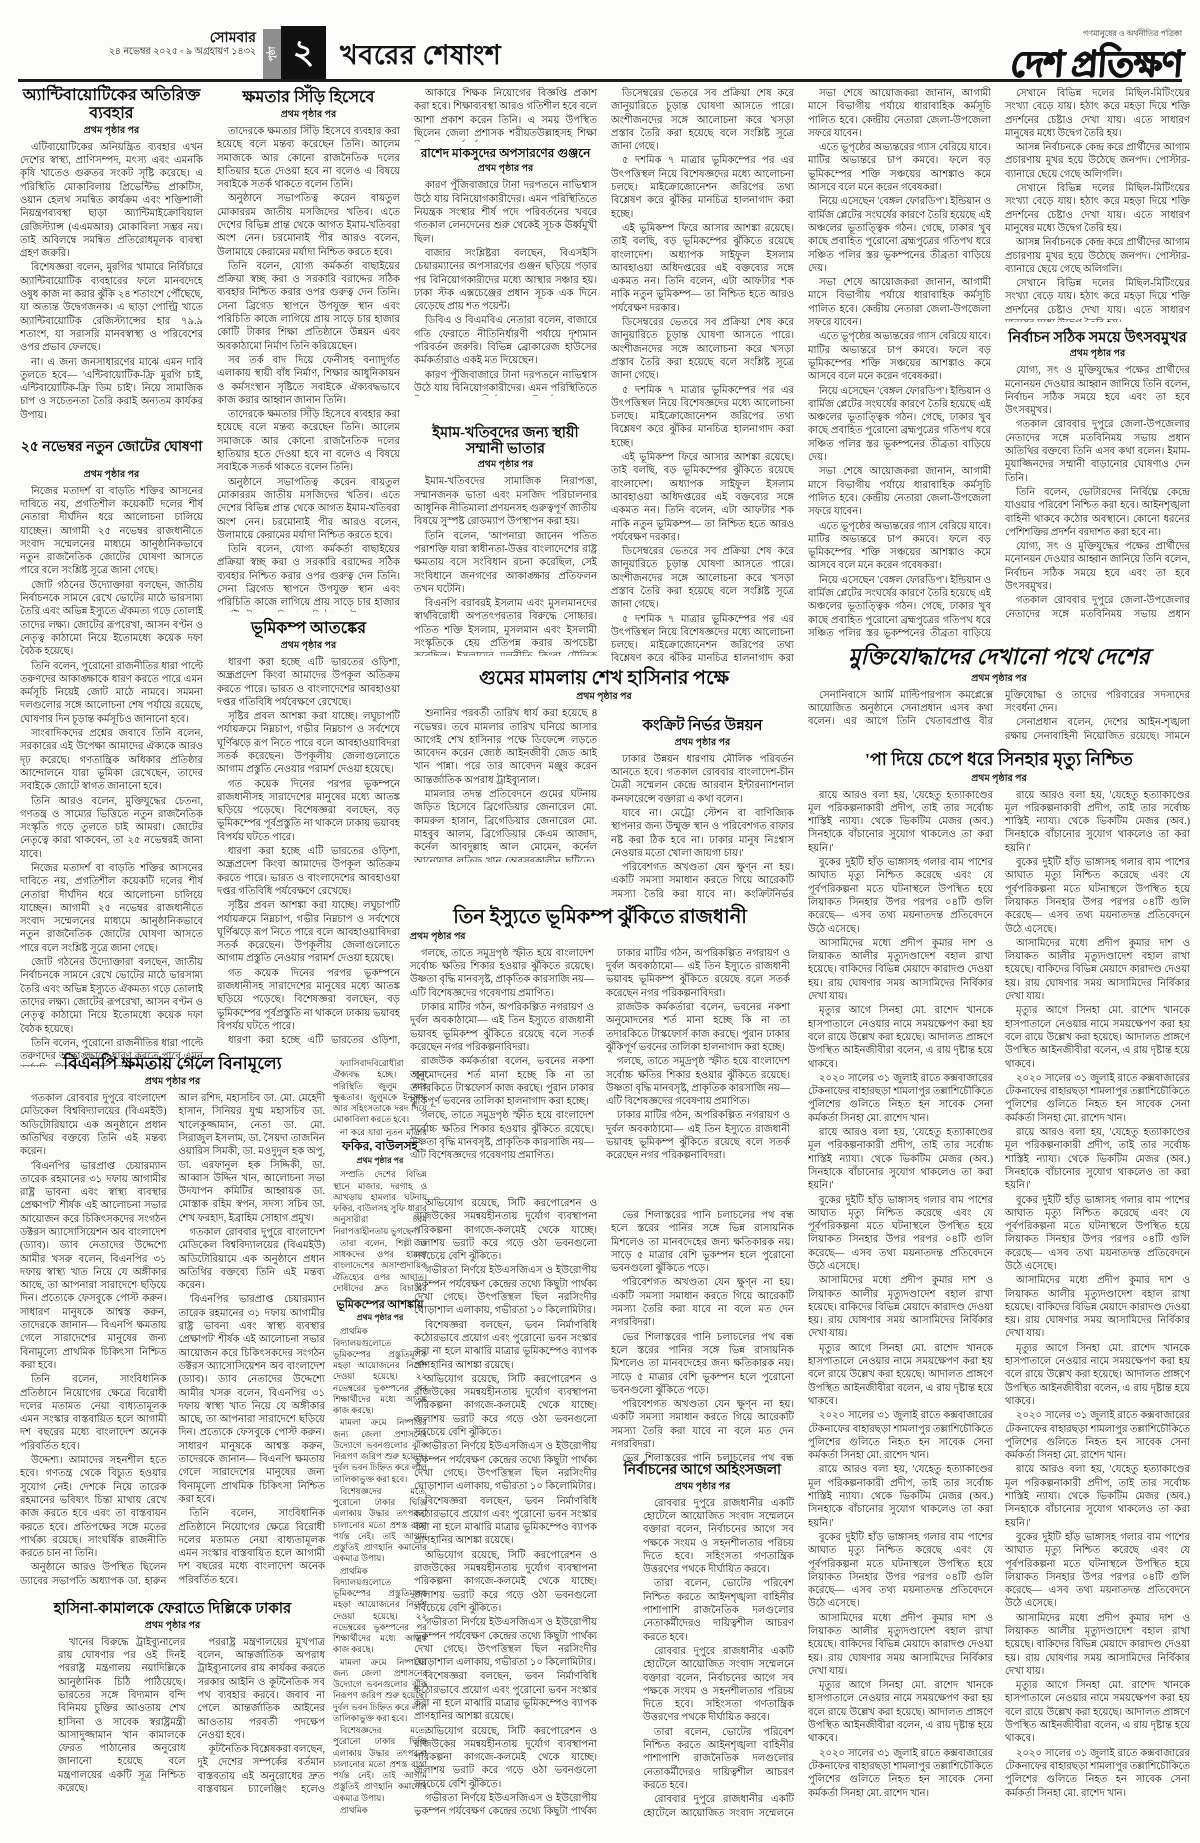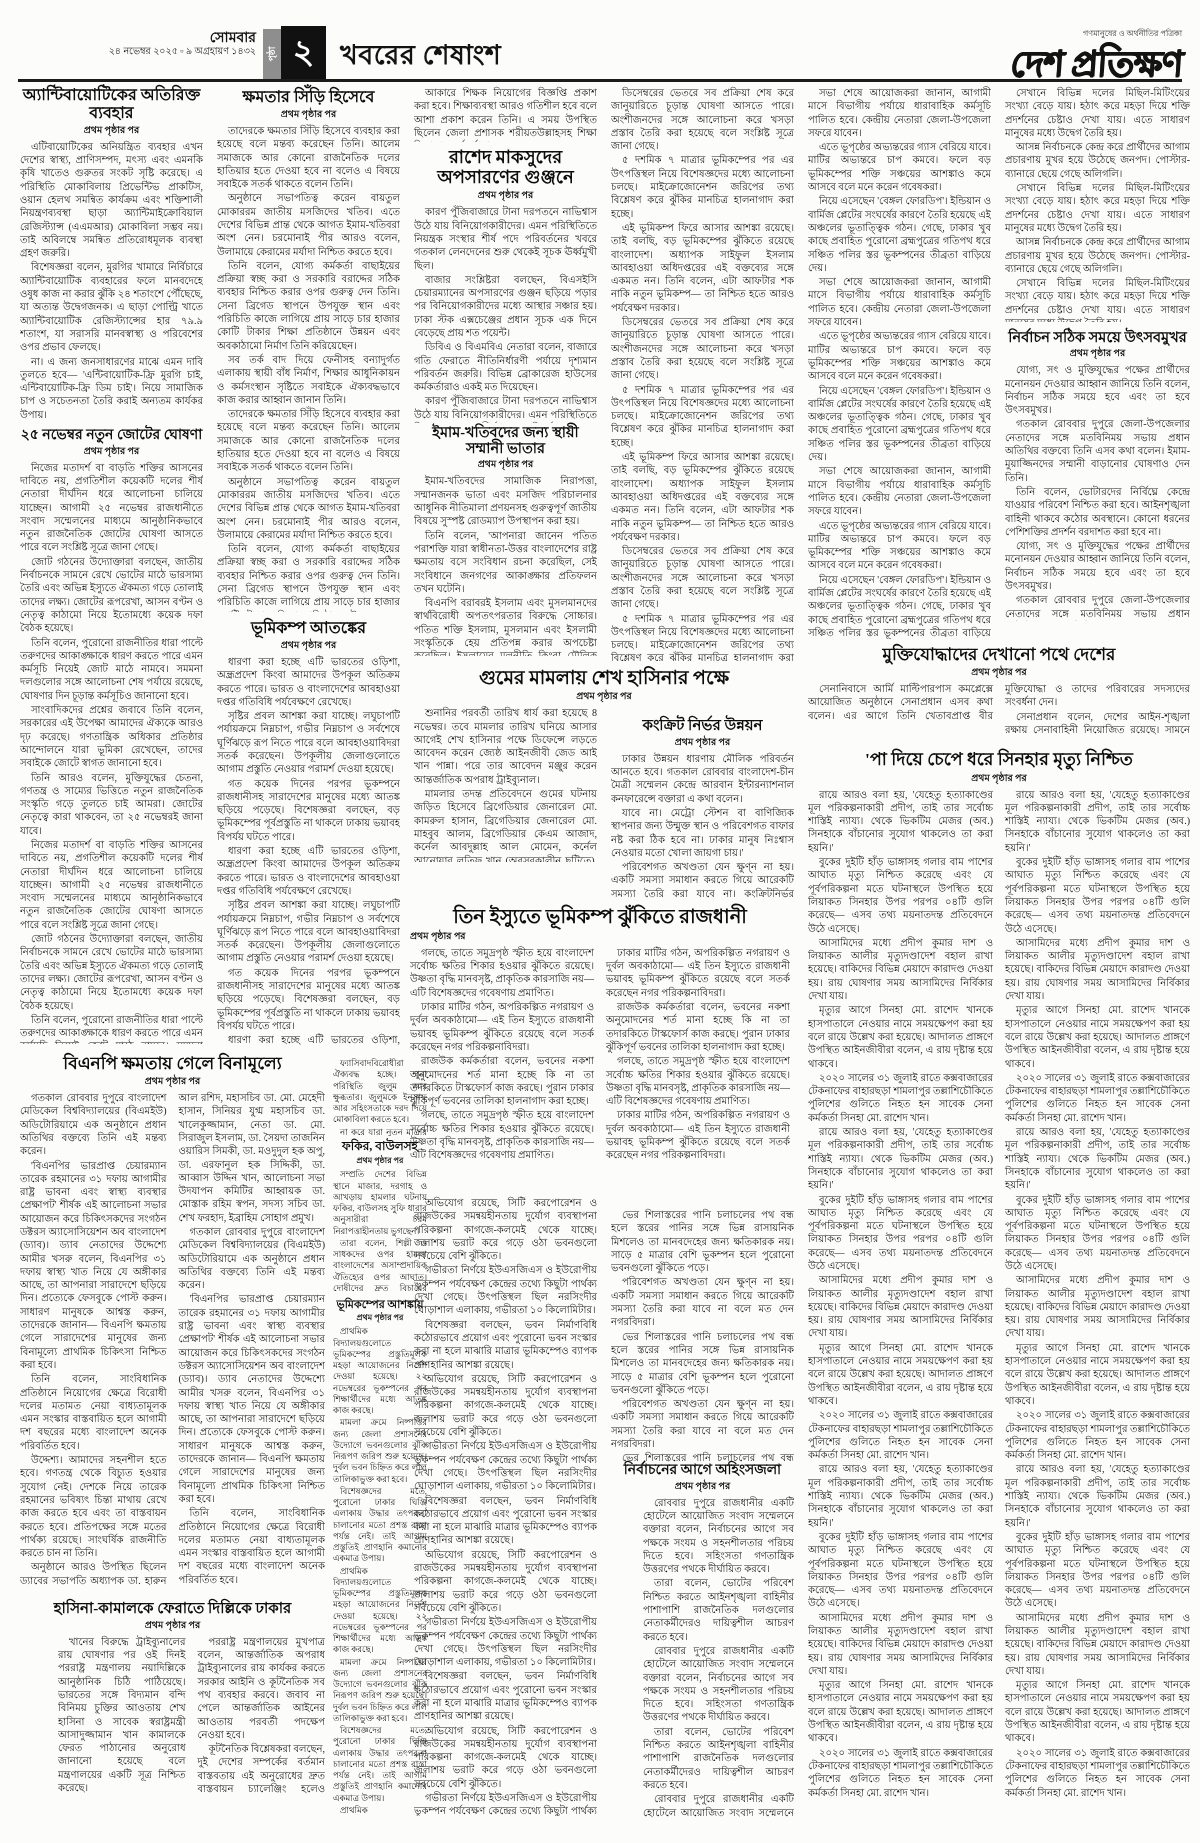--- a/index.html
+++ b/index.html
@@ -62,21 +62,21 @@
   <div class="hl wrap" style="font-size:16px;">অ্যান্টিবায়োটিকের অতিরিক্ত ব্যবহার</div>
   <div class="cont">প্রথম পৃষ্ঠার পর</div>
   <div class="body" style="height:280px;">
       <p>এটিবায়োটিকের অনিয়ন্ত্রিত ব্যবহার এখন দেশের স্বাস্থ্য, প্রাণিসম্পদ, মৎস্য এবং এমনকি কৃষি খাতেও গুরুতর সংকট সৃষ্টি করেছে। এ পরিস্থিতি মোকাবিলায় প্রিভেন্টিভ প্রাকটিস, ওয়ান হেলথ সমন্বিত কার্যক্রম এবং শক্তিশালী নিয়ন্ত্রণব্যবস্থা ছাড়া অ্যান্টিমাইক্রোবিয়াল রেজিস্ট্যান্স (এএমআর) মোকাবিলা সম্ভব নয়। তাই অবিলম্বে সমন্বিত প্রতিরোধমূলক ব্যবস্থা গ্রহণ জরুরি।</p>
       <p>বিশেষজ্ঞরা বলেন, মুরগির খামারে নির্বিচারে অ্যান্টিবায়োটিক ব্যবহারের ফলে মানবদেহে ওষুধ কাজ না করার ঝুঁকি ২৪ শতাংশে পৌঁছেছে, যা অত্যন্ত উদ্বেগজনক। এ ছাড়া পোল্ট্রি খাতে অ্যান্টিবায়োটিক রেজিস্ট্যান্সের হার ৭৯.৯ শতাংশ, যা সরাসরি মানবস্বাস্থ্য ও পরিবেশের ওপর প্রভাব ফেলছে।</p>
       <p>না। এ জন্য জনসাধারণের মাঝে এমন দাবি তুলতে হবে— 'এন্টিবায়োটিক-ফ্রি মুরগি চাই, এন্টিবায়োটিক-ফ্রি ডিম চাই'। নিয়ে সামাজিক চাপ ও সচেতনতা তৈরি করাই অন্যতম কার্যকর উপায়।</p>
     </div>
 </div>
 
 <div class="art" style="left:20px;top:427px;width:183px;">
-  <div class="hl" style="font-size:14px;margin:0 -12px;">২৫ নভেম্বর নতুন জোটের ঘোষণা</div>
+  <div class="hl" style="font-size:14px;margin:12px -12px;">২৫ নভেম্বর নতুন জোটের ঘোষণা</div>
   <div class="cont">প্রথম পৃষ্ঠার পর</div>
   <div class="body" style="height:583px;">
       <p>নিজের মতাদর্শ বা বাড়তি শক্তির আসনের দাবিতে নয়, প্রগতিশীল কয়েকটি দলের শীর্ষ নেতারা দীর্ঘদিন ধরে আলোচনা চালিয়ে যাচ্ছেন। আগামী ২৫ নভেম্বর রাজধানীতে সংবাদ সম্মেলনের মাধ্যমে আনুষ্ঠানিকভাবে নতুন রাজনৈতিক জোটের ঘোষণা আসতে পারে বলে সংশ্লিষ্ট সূত্রে জানা গেছে।</p>
       <p>জোট গঠনের উদ্যোক্তারা বলছেন, জাতীয় নির্বাচনকে সামনে রেখে ভোটের মাঠে ভারসাম্য তৈরি এবং অভিন্ন ইস্যুতে ঐকমত্য গড়ে তোলাই তাদের লক্ষ্য। জোটের রূপরেখা, আসন বণ্টন ও নেতৃত্ব কাঠামো নিয়ে ইতোমধ্যে কয়েক দফা বৈঠক হয়েছে।</p>
       <p>তিনি বলেন, পুরোনো রাজনীতির ধারা পাল্টে তরুণদের আকাঙ্ক্ষাকে ধারণ করতে পারে এমন কর্মসূচি নিয়েই জোট মাঠে নামবে। সমমনা দলগুলোর সঙ্গে আলোচনা শেষ পর্যায়ে রয়েছে, ঘোষণার দিন চূড়ান্ত কর্মসূচিও জানানো হবে।</p>
       <p>সাংবাদিকদের প্রশ্নের জবাবে তিনি বলেন, সরকারের এই উপেক্ষা আমাদের ঐক্যকে আরও দৃঢ় করেছে। গণতান্ত্রিক অধিকার প্রতিষ্ঠার আন্দোলনে যারা ভূমিকা রেখেছেন, তাদের সবাইকে জোটে স্বাগত জানানো হবে।</p>
       <p>তিনি আরও বলেন, মুক্তিযুদ্ধের চেতনা, গণতন্ত্র ও সাম্যের ভিত্তিতে নতুন রাজনৈতিক সংস্কৃতি গড়ে তুলতে চাই আমরা। জোটের নেতৃত্বে কারা থাকবেন, তা ২৫ নভেম্বরই জানা যাবে।</p>
       <p>নিজের মতাদর্শ বা বাড়তি শক্তির আসনের দাবিতে নয়, প্রগতিশীল কয়েকটি দলের শীর্ষ নেতারা দীর্ঘদিন ধরে আলোচনা চালিয়ে যাচ্ছেন। আগামী ২৫ নভেম্বর রাজধানীতে সংবাদ সম্মেলনের মাধ্যমে আনুষ্ঠানিকভাবে নতুন রাজনৈতিক জোটের ঘোষণা আসতে পারে বলে সংশ্লিষ্ট সূত্রে জানা গেছে।</p>
       <p>জোট গঠনের উদ্যোক্তারা বলছেন, জাতীয় নির্বাচনকে সামনে রেখে ভোটের মাঠে ভারসাম্য তৈরি এবং অভিন্ন ইস্যুতে ঐকমত্য গড়ে তোলাই তাদের লক্ষ্য। জোটের রূপরেখা, আসন বণ্টন ও নেতৃত্ব কাঠামো নিয়ে ইতোমধ্যে কয়েক দফা বৈঠক হয়েছে।</p>
       <p>তিনি বলেন, পুরোনো রাজনীতির ধারা পাল্টে তরুণদের আকাঙ্ক্ষাকে ধারণ করতে পারে এমন কর্মসূচি নিয়েই জোট মাঠে নামবে। সমমনা দলগুলোর সঙ্গে আলোচনা শেষ পর্যায়ে রয়েছে, ঘোষণার দিন চূড়ান্ত কর্মসূচিও জানানো হবে।</p>
@@ -165,21 +165,21 @@
     </div>
 </div>
 
 <div class="art" style="left:414px;top:86px;width:183px;">
   <div class="body" style="height:56px;">
       <p>আকারে শিক্ষক নিয়োগের বিজ্ঞপ্তি প্রকাশ করা হবে। শিক্ষাব্যবস্থা আরও গতিশীল হবে বলে আশা প্রকাশ করেন তিনি। এ সময় উপস্থিত ছিলেন জেলা প্রশাসক শরীয়তউল্লাহসহ শিক্ষা বিভাগের কর্মকর্তারা।</p>
     </div>
 </div>
 
 <div class="art" style="left:414px;top:147px;width:183px;">
-  <div class="hl wrap" style="font-size:18px;">রাশেদ মাকসুদের অপসারণের গুঞ্জনে</div>
+  <div class="hl wrap" style="font-size:12px;">রাশেদ মাকসুদের অপসারণের গুঞ্জনে</div>
   <div class="cont">প্রথম পৃষ্ঠার পর</div>
   <div class="body" style="height:218px;">
       <p>কারণ পুঁজিবাজারে টানা দরপতনে নাভিশ্বাস উঠে যায় বিনিয়োগকারীদের। এমন পরিস্থিতিতে নিয়ন্ত্রক সংস্থার শীর্ষ পদে পরিবর্তনের খবরে গতকাল লেনদেনের শুরু থেকেই সূচক ঊর্ধ্বমুখী ছিল।</p>
       <p>বাজার সংশ্লিষ্টরা বলছেন, বিএসইসি চেয়ারম্যানের অপসারণের গুঞ্জন ছড়িয়ে পড়ার পর বিনিয়োগকারীদের মধ্যে আস্থার সঞ্চার হয়। ঢাকা স্টক এক্সচেঞ্জের প্রধান সূচক এক দিনে বেড়েছে প্রায় শত পয়েন্ট।</p>
       <p>ডিবিএ ও বিএমবিএ নেতারা বলেন, বাজারে গতি ফেরাতে নীতিনির্ধারণী পর্যায়ে দৃশ্যমান পরিবর্তন জরুরি। বিভিন্ন ব্রোকারেজ হাউসের কর্মকর্তারাও একই মত দিয়েছেন।</p>
       <p>কারণ পুঁজিবাজারে টানা দরপতনে নাভিশ্বাস উঠে যায় বিনিয়োগকারীদের। এমন পরিস্থিতিতে নিয়ন্ত্রক সংস্থার শীর্ষ পদে পরিবর্তনের খবরে গতকাল লেনদেনের শুরু থেকেই সূচক ঊর্ধ্বমুখী ছিল।</p>
     </div>
 </div>
 
 <div class="art" style="left:414px;top:424px;width:183px;">
@@ -308,21 +308,21 @@
   <div class="body" style="height:258px;">
       <p>যোগ্য, সৎ ও মুক্তিযুদ্ধের পক্ষের প্রার্থীদের মনোনয়ন দেওয়ার আহ্বান জানিয়ে তিনি বলেন, নির্বাচন সঠিক সময়ে হবে এবং তা হবে উৎসবমুখর।</p>
       <p>গতকাল রোববার দুপুরে জেলা-উপজেলার নেতাদের সঙ্গে মতবিনিময় সভায় প্রধান অতিথির বক্তব্যে তিনি এসব কথা বলেন। ইমাম-মুয়াজ্জিনদের সম্মানী বাড়ানোর ঘোষণাও দেন তিনি।</p>
       <p>তিনি বলেন, ভোটারদের নির্বিঘ্নে কেন্দ্রে যাওয়ার পরিবেশ নিশ্চিত করা হবে। আইনশৃঙ্খলা বাহিনী থাকবে কঠোর অবস্থানে। কোনো ধরনের পেশিশক্তির প্রদর্শন বরদাশত করা হবে না।</p>
       <p>যোগ্য, সৎ ও মুক্তিযুদ্ধের পক্ষের প্রার্থীদের মনোনয়ন দেওয়ার আহ্বান জানিয়ে তিনি বলেন, নির্বাচন সঠিক সময়ে হবে এবং তা হবে উৎসবমুখর।</p>
       <p>গতকাল রোববার দুপুরে জেলা-উপজেলার নেতাদের সঙ্গে মতবিনিময় সভায় প্রধান অতিথির বক্তব্যে তিনি এসব কথা বলেন। ইমাম-মুয়াজ্জিনদের সম্মানী বাড়ানোর ঘোষণাও দেন তিনি।</p>
     </div>
 </div>
 
 <div class="art" style="left:808px;top:645px;width:382px;">
-  <div class="hl" style="font-size:17px;">মুক্তিযোদ্ধাদের দেখানো পথে দেশের</div>
+  <div class="hl" style="font-size:22px;font-style:italic;">মুক্তিযোদ্ধাদের দেখানো পথে দেশের</div>
   <div class="cont">প্রথম পৃষ্ঠার পর</div>
   <div class="body cols2" style="height:58px;">
       <p>সেনানিবাসে আর্মি মাল্টিপারপাস কমপ্লেক্সে আয়োজিত অনুষ্ঠানে সেনাপ্রধান এসব কথা বলেন। এর আগে তিনি খেতাবপ্রাপ্ত বীর মুক্তিযোদ্ধা ও তাদের পরিবারের সদস্যদের সংবর্ধনা দেন।</p>
       <p>সেনাপ্রধান বলেন, দেশের আইন-শৃঙ্খলা রক্ষায় সেনাবাহিনী নিয়োজিত রয়েছে। সামনে দেশ একটা নির্বাচনের দিকে যাচ্ছে, সেই নির্বাচনে আমরা যথাযথভাবে সরকারকে সহযোগিতা করবো। নির্বাচন কমিশনকে সহযোগিতা করবো।</p>
     </div>
 </div>
 
 <div class="art" style="left:808px;top:750px;width:382px;">
   <div class="hl" style="font-size:17.5px;">'পা দিয়ে চেপে ধরে সিনহার মৃত্যু নিশ্চিত</div>
   <div class="cont">প্রথম পৃষ্ঠার পর</div>

